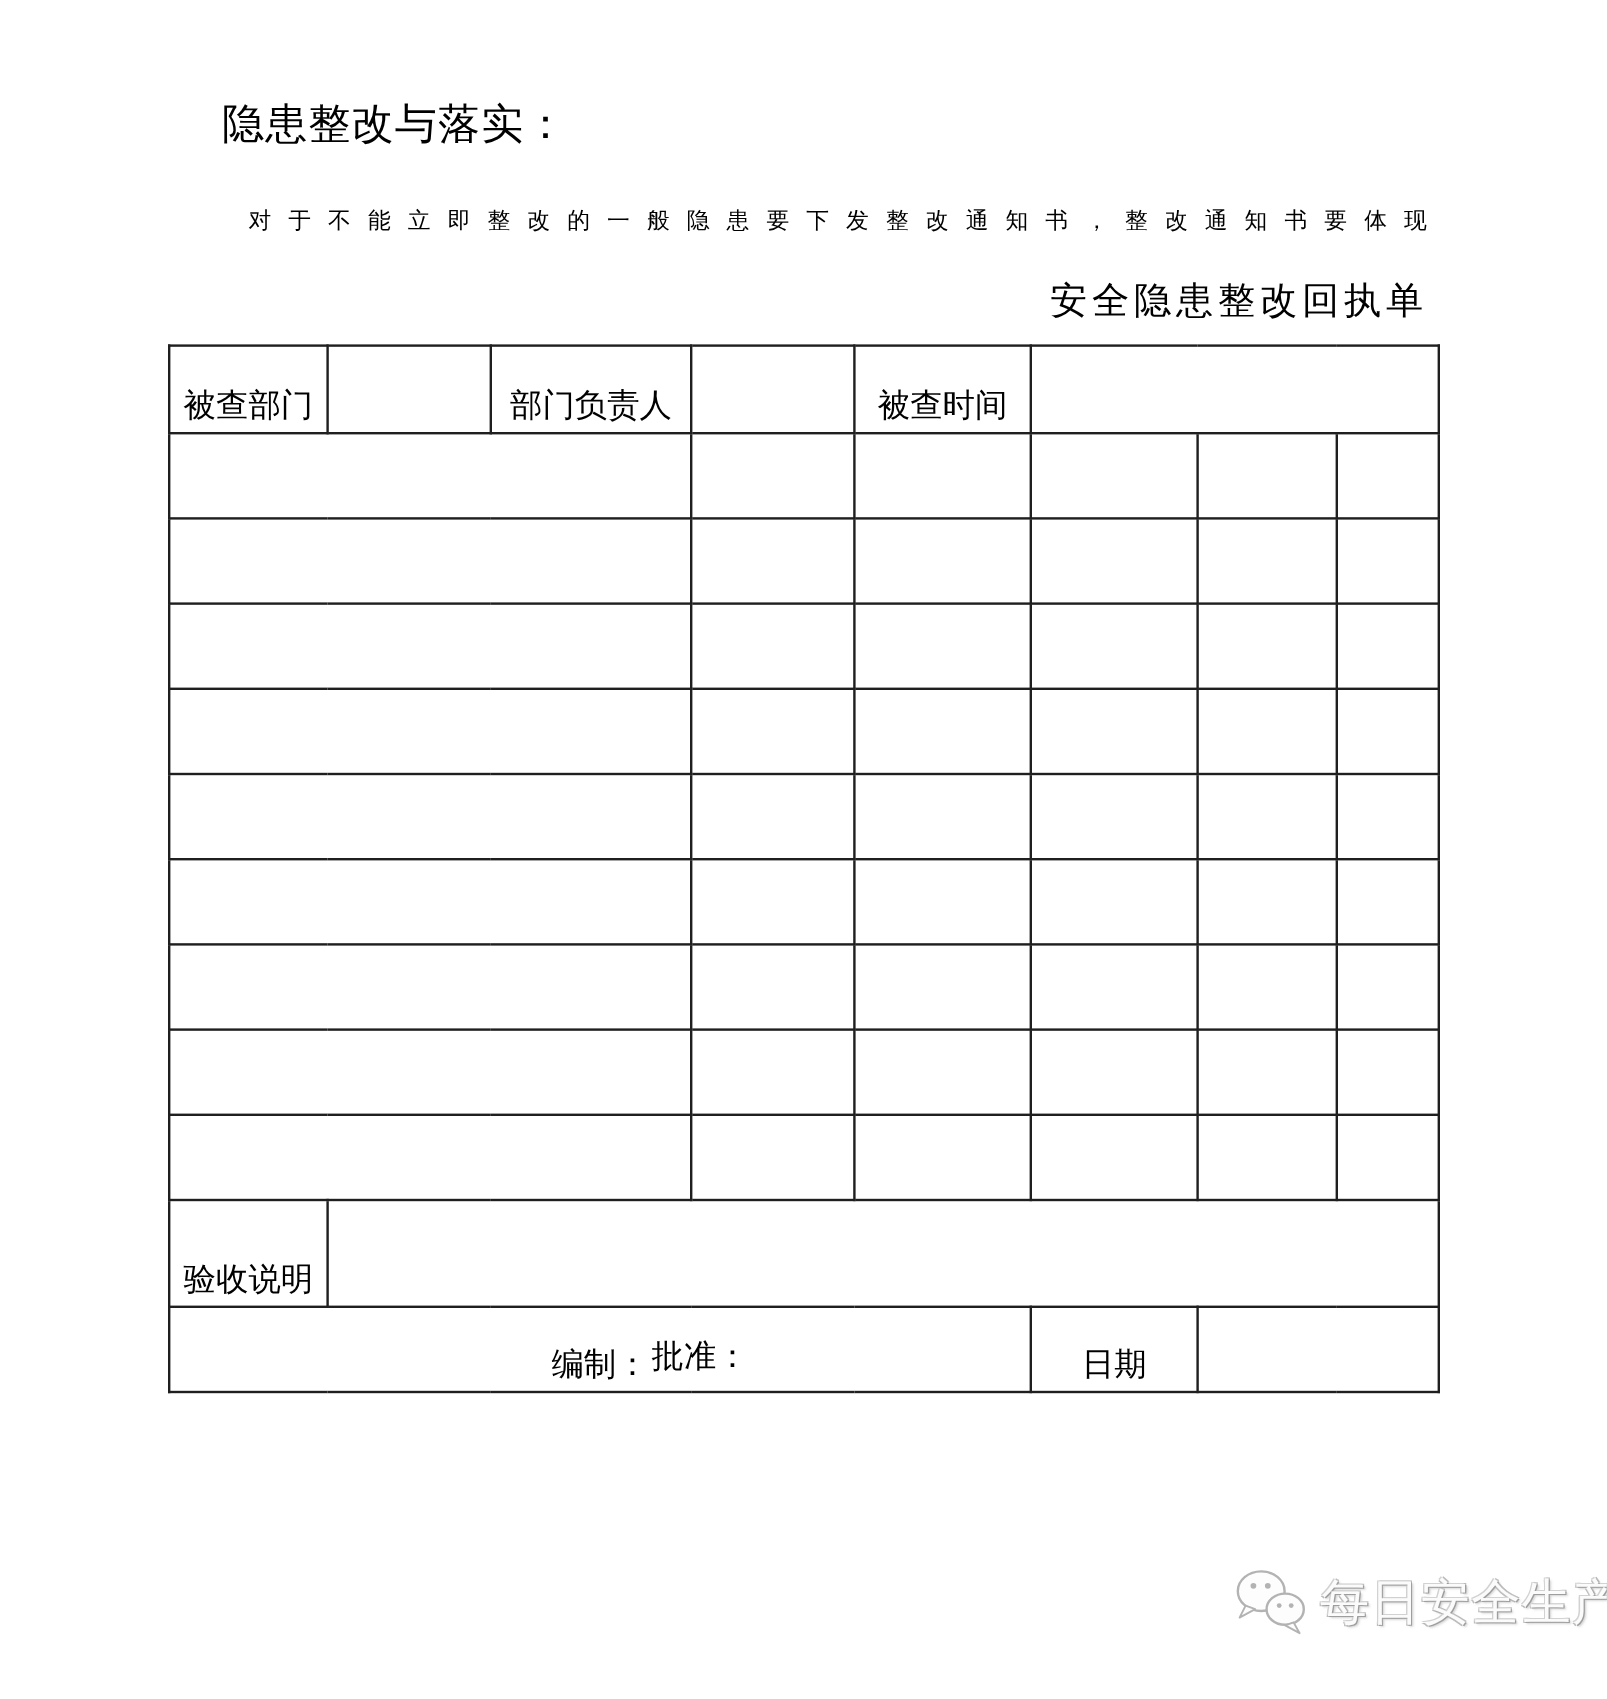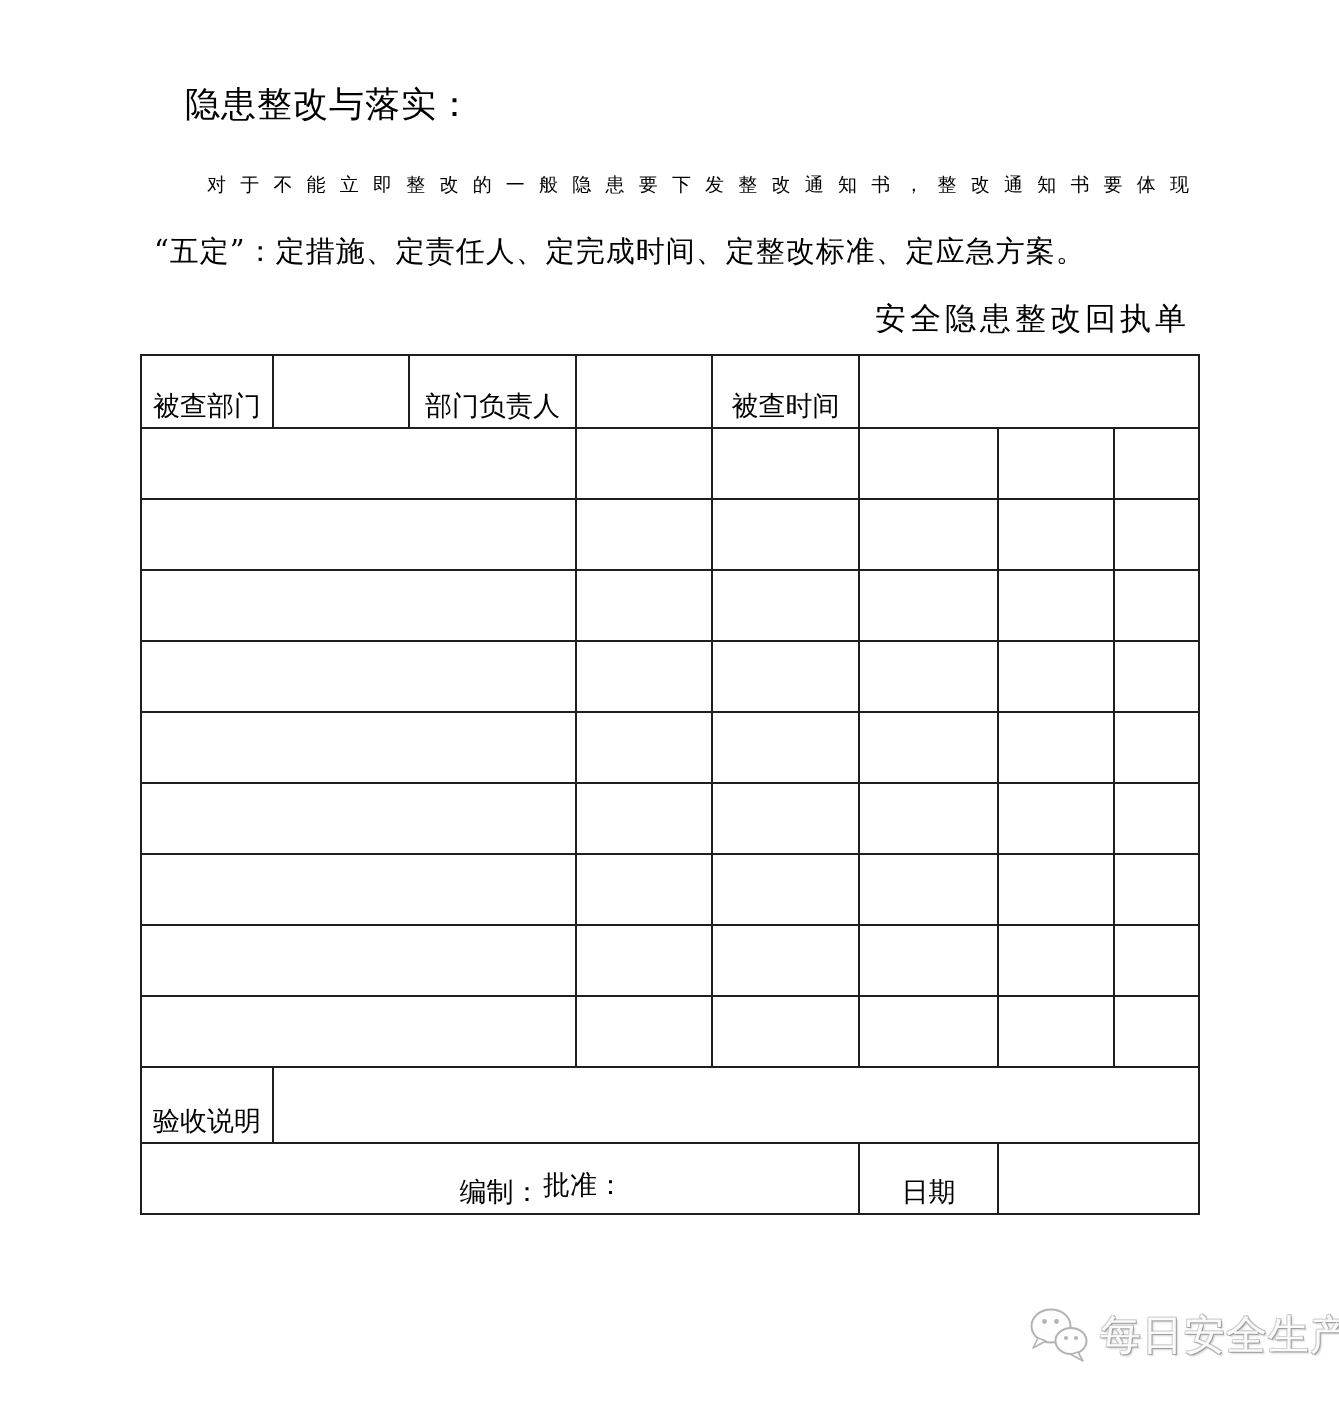--- a/index.html
+++ b/index.html
@@ -63,21 +63,21 @@
     font-size: 27px;
     line-height: 32px;
     text-align: center;
     vertical-align: bottom;
     padding: 0 4px 5px 4px;
     overflow: hidden;
   }
   tr.info-row    { height: 73px; }
   tr.cols-row    { height: 70px; }
   tr.body-row    { height: 71px; }
-  tr.acceptance-row { height: 76px; }
+  tr.acceptance-row { height: 89px; }
   tr.footer-row  { height: 71px; }
   td.acceptance-label { vertical-align: middle; padding-bottom: 0; }
   td.footer-main {
     text-align: left;
     position: relative;
     padding-left: 12px;
     padding-bottom: 12px;
   }
   td.footer-main .approved-label {
     position: absolute;
@@ -110,21 +110,20 @@
 </style>
 </head>
 <body>
 
 <div class="doc">
 
   <div class="heading heading-first">隐患整改与落实：</div>
 
   <div class="para-line1">对于不能立即整改的一般隐患要下发整改通知书，整改通知书要体现</div>
 
-  <div class="para-line2">“五定”：定措施、定责任人、定完成时间、定整改标准、定应急方案。</div>
 
 
   <div class="table-title">安全隐患整改回执单</div>
 
   <table class="form">
     <colgroup>
       <col style="width:132px">
       <col style="width:136px">
       <col style="width:167px">
       <col style="width:136px">

